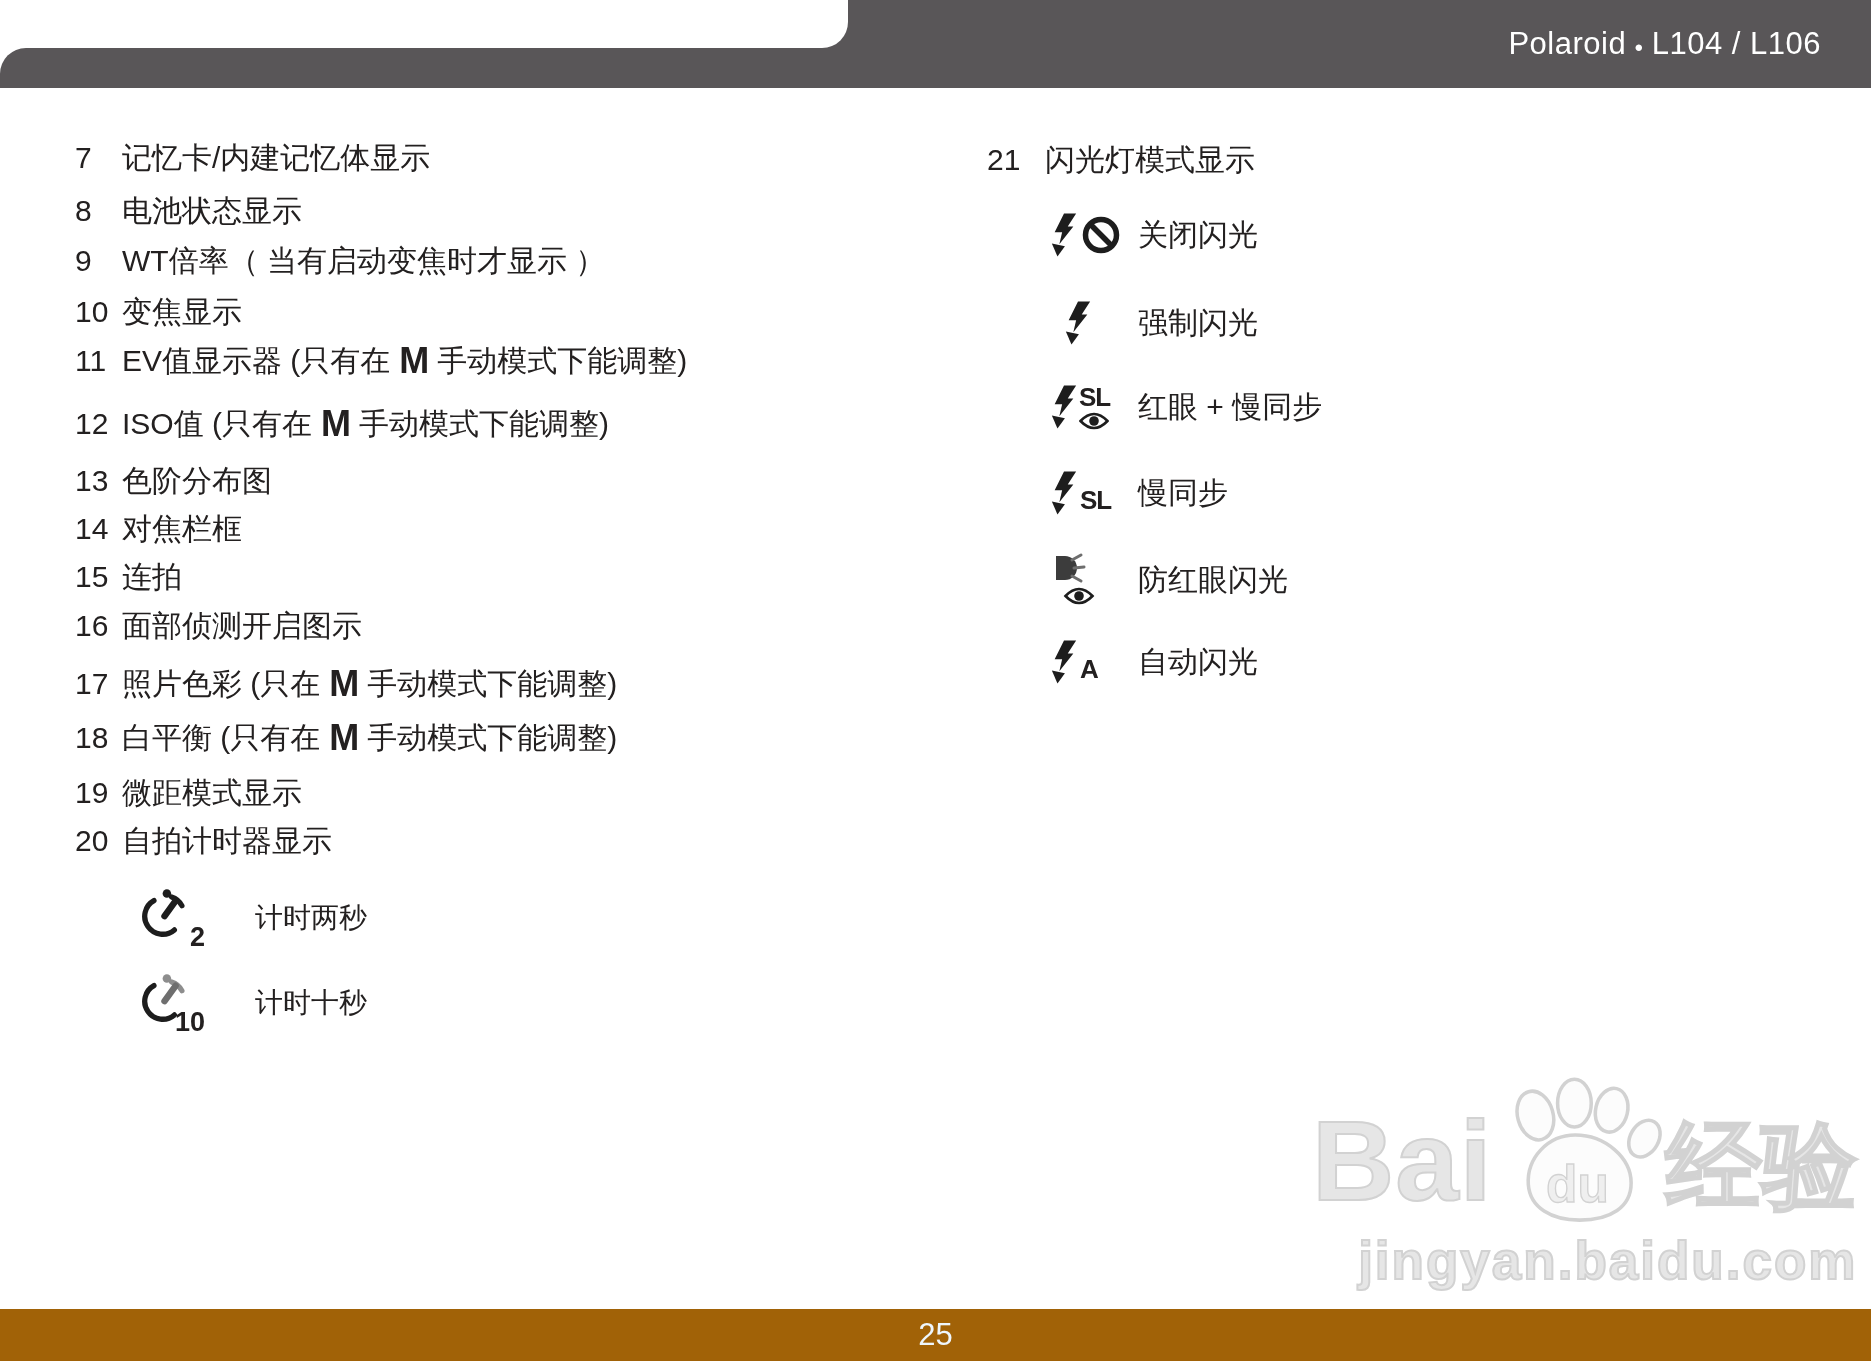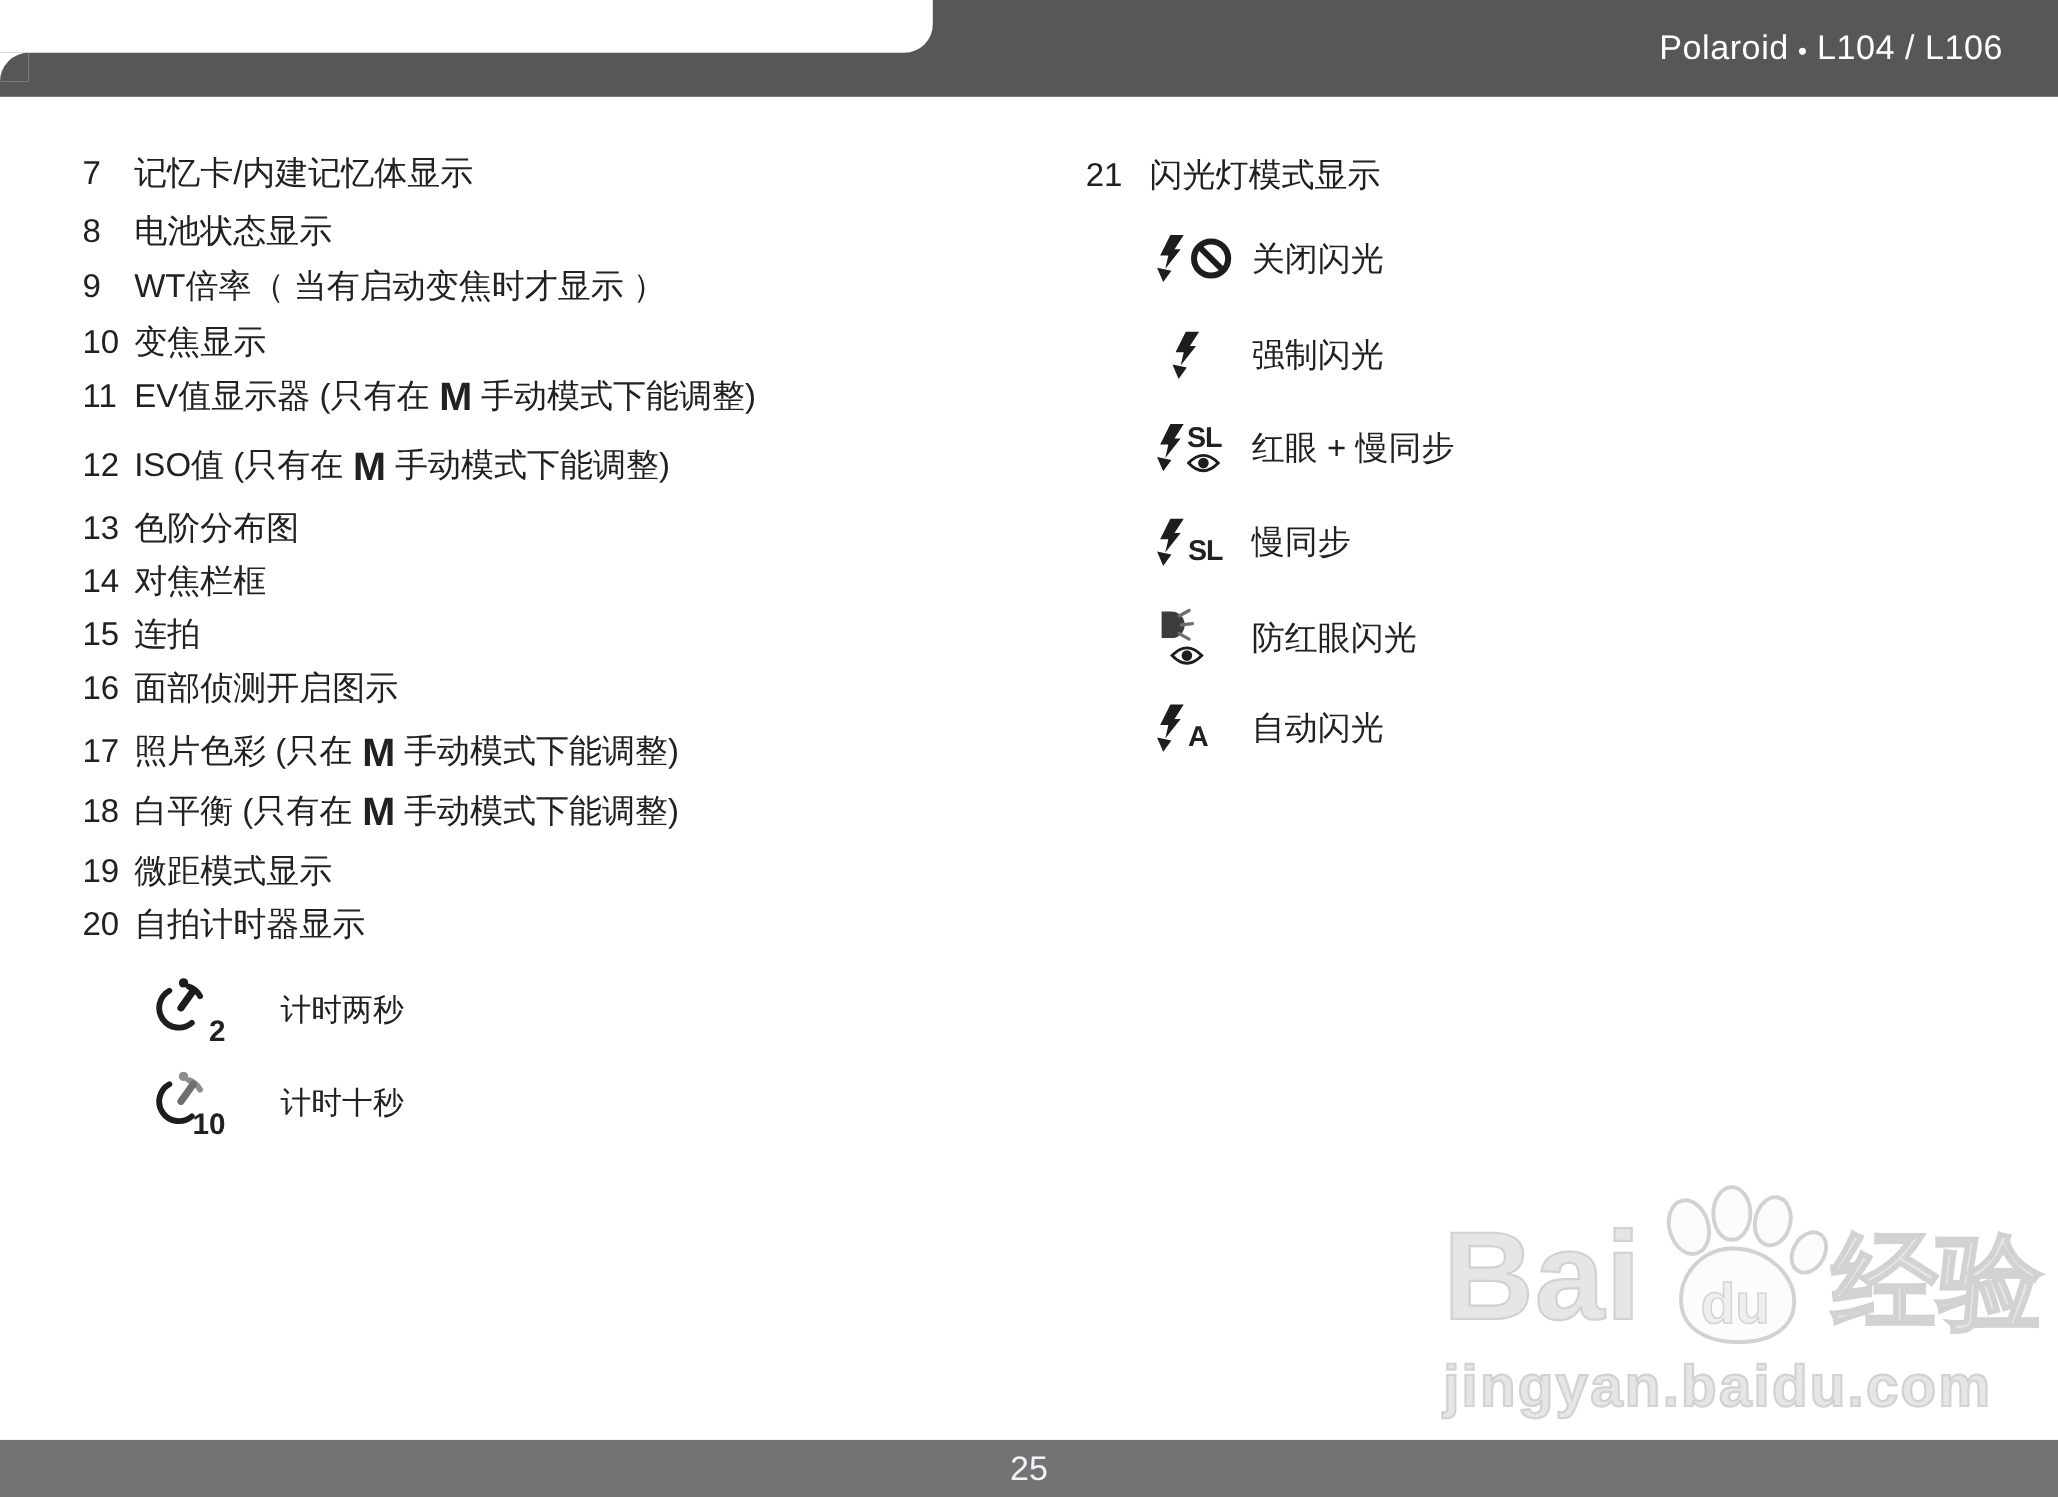--- a/index.html
+++ b/index.html
@@ -35,30 +35,30 @@
   .r-title .num{width:58px;flex:none;}
   .mode-row{position:absolute;left:1048px;height:56px;display:flex;align-items:center;}
   .mode-ic{width:88px;flex:none;display:flex;align-items:center;padding-left:2px;position:relative;}
   .mode-lbl{font-size:30px;white-space:nowrap;}
   .tag{font-weight:700;font-size:26px;line-height:26px;margin-left:2px;letter-spacing:-1px;}
   .tag.low{position:relative;top:7px;}
   .stack{display:flex;flex-direction:column;align-items:flex-start;margin-left:1px;}
   .stack .tag{margin:0 0 1px 0;}
 
   
-  .wm{position:absolute;left:1312px;top:1072px;color:#e6e6e6;
+  .wm{position:absolute;left:1312px;top:1072px;color:#e6e6e6;text-align:right;
       -webkit-text-stroke:2px #d2d2d2;}
   .wm-row1{display:flex;align-items:flex-end;font-weight:700;}
   .wm-bai{font-size:114px;line-height:1;letter-spacing:1px;margin-bottom:4px;}
   .wm-jy{font-size:96px;line-height:1;margin-bottom:8px;margin-left:-4px;}
   .wm-url{font-size:53px;font-weight:700;letter-spacing:2px;margin-top:8px;}
   .paw{margin:0 -10px 0 -8px;position:relative;top:4px;}
 
   
-  .footer{position:absolute;left:0;right:0;bottom:0;height:52px;background:#737373;
+  .footer{position:absolute;left:0;right:0;bottom:0;height:52px;background:#a16207;
           display:flex;align-items:center;justify-content:center;color:#eef6fc;font-size:31px;}
 </style>
 </head>
 <body>
 
 <div class="page">
 
   <div class="hdr">
     <div class="notch"></div>
     <div class="brand">

